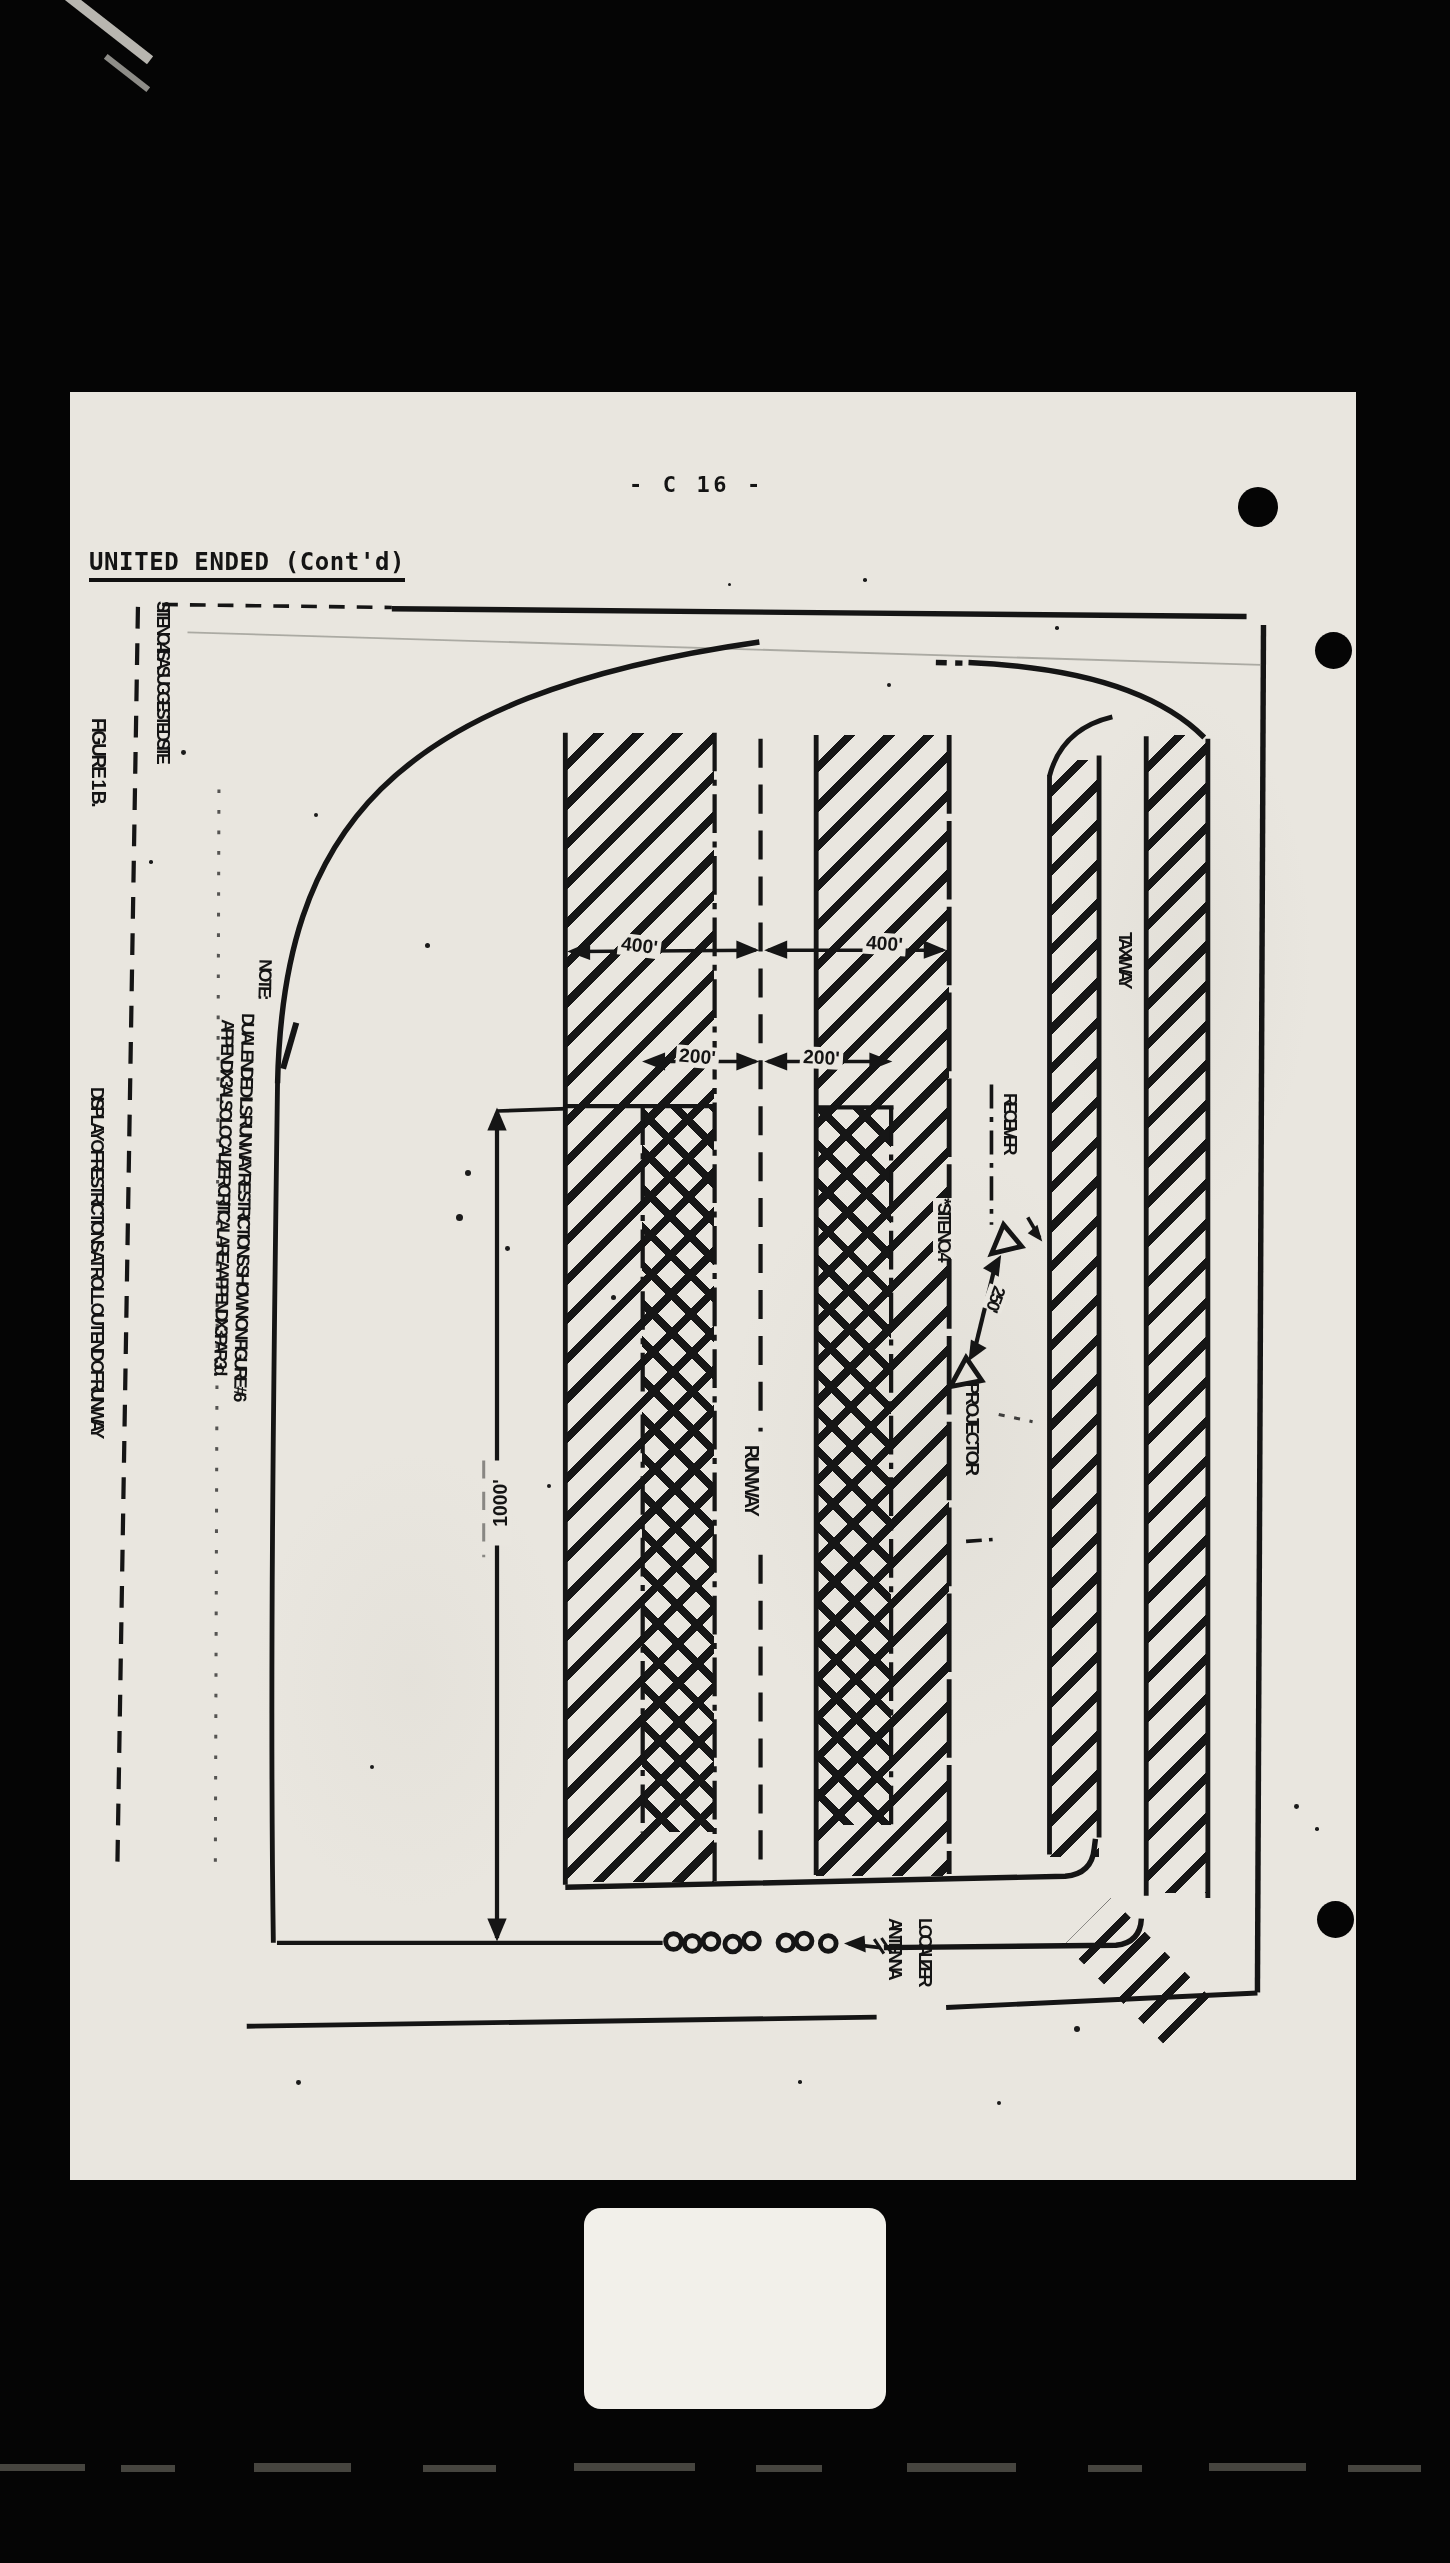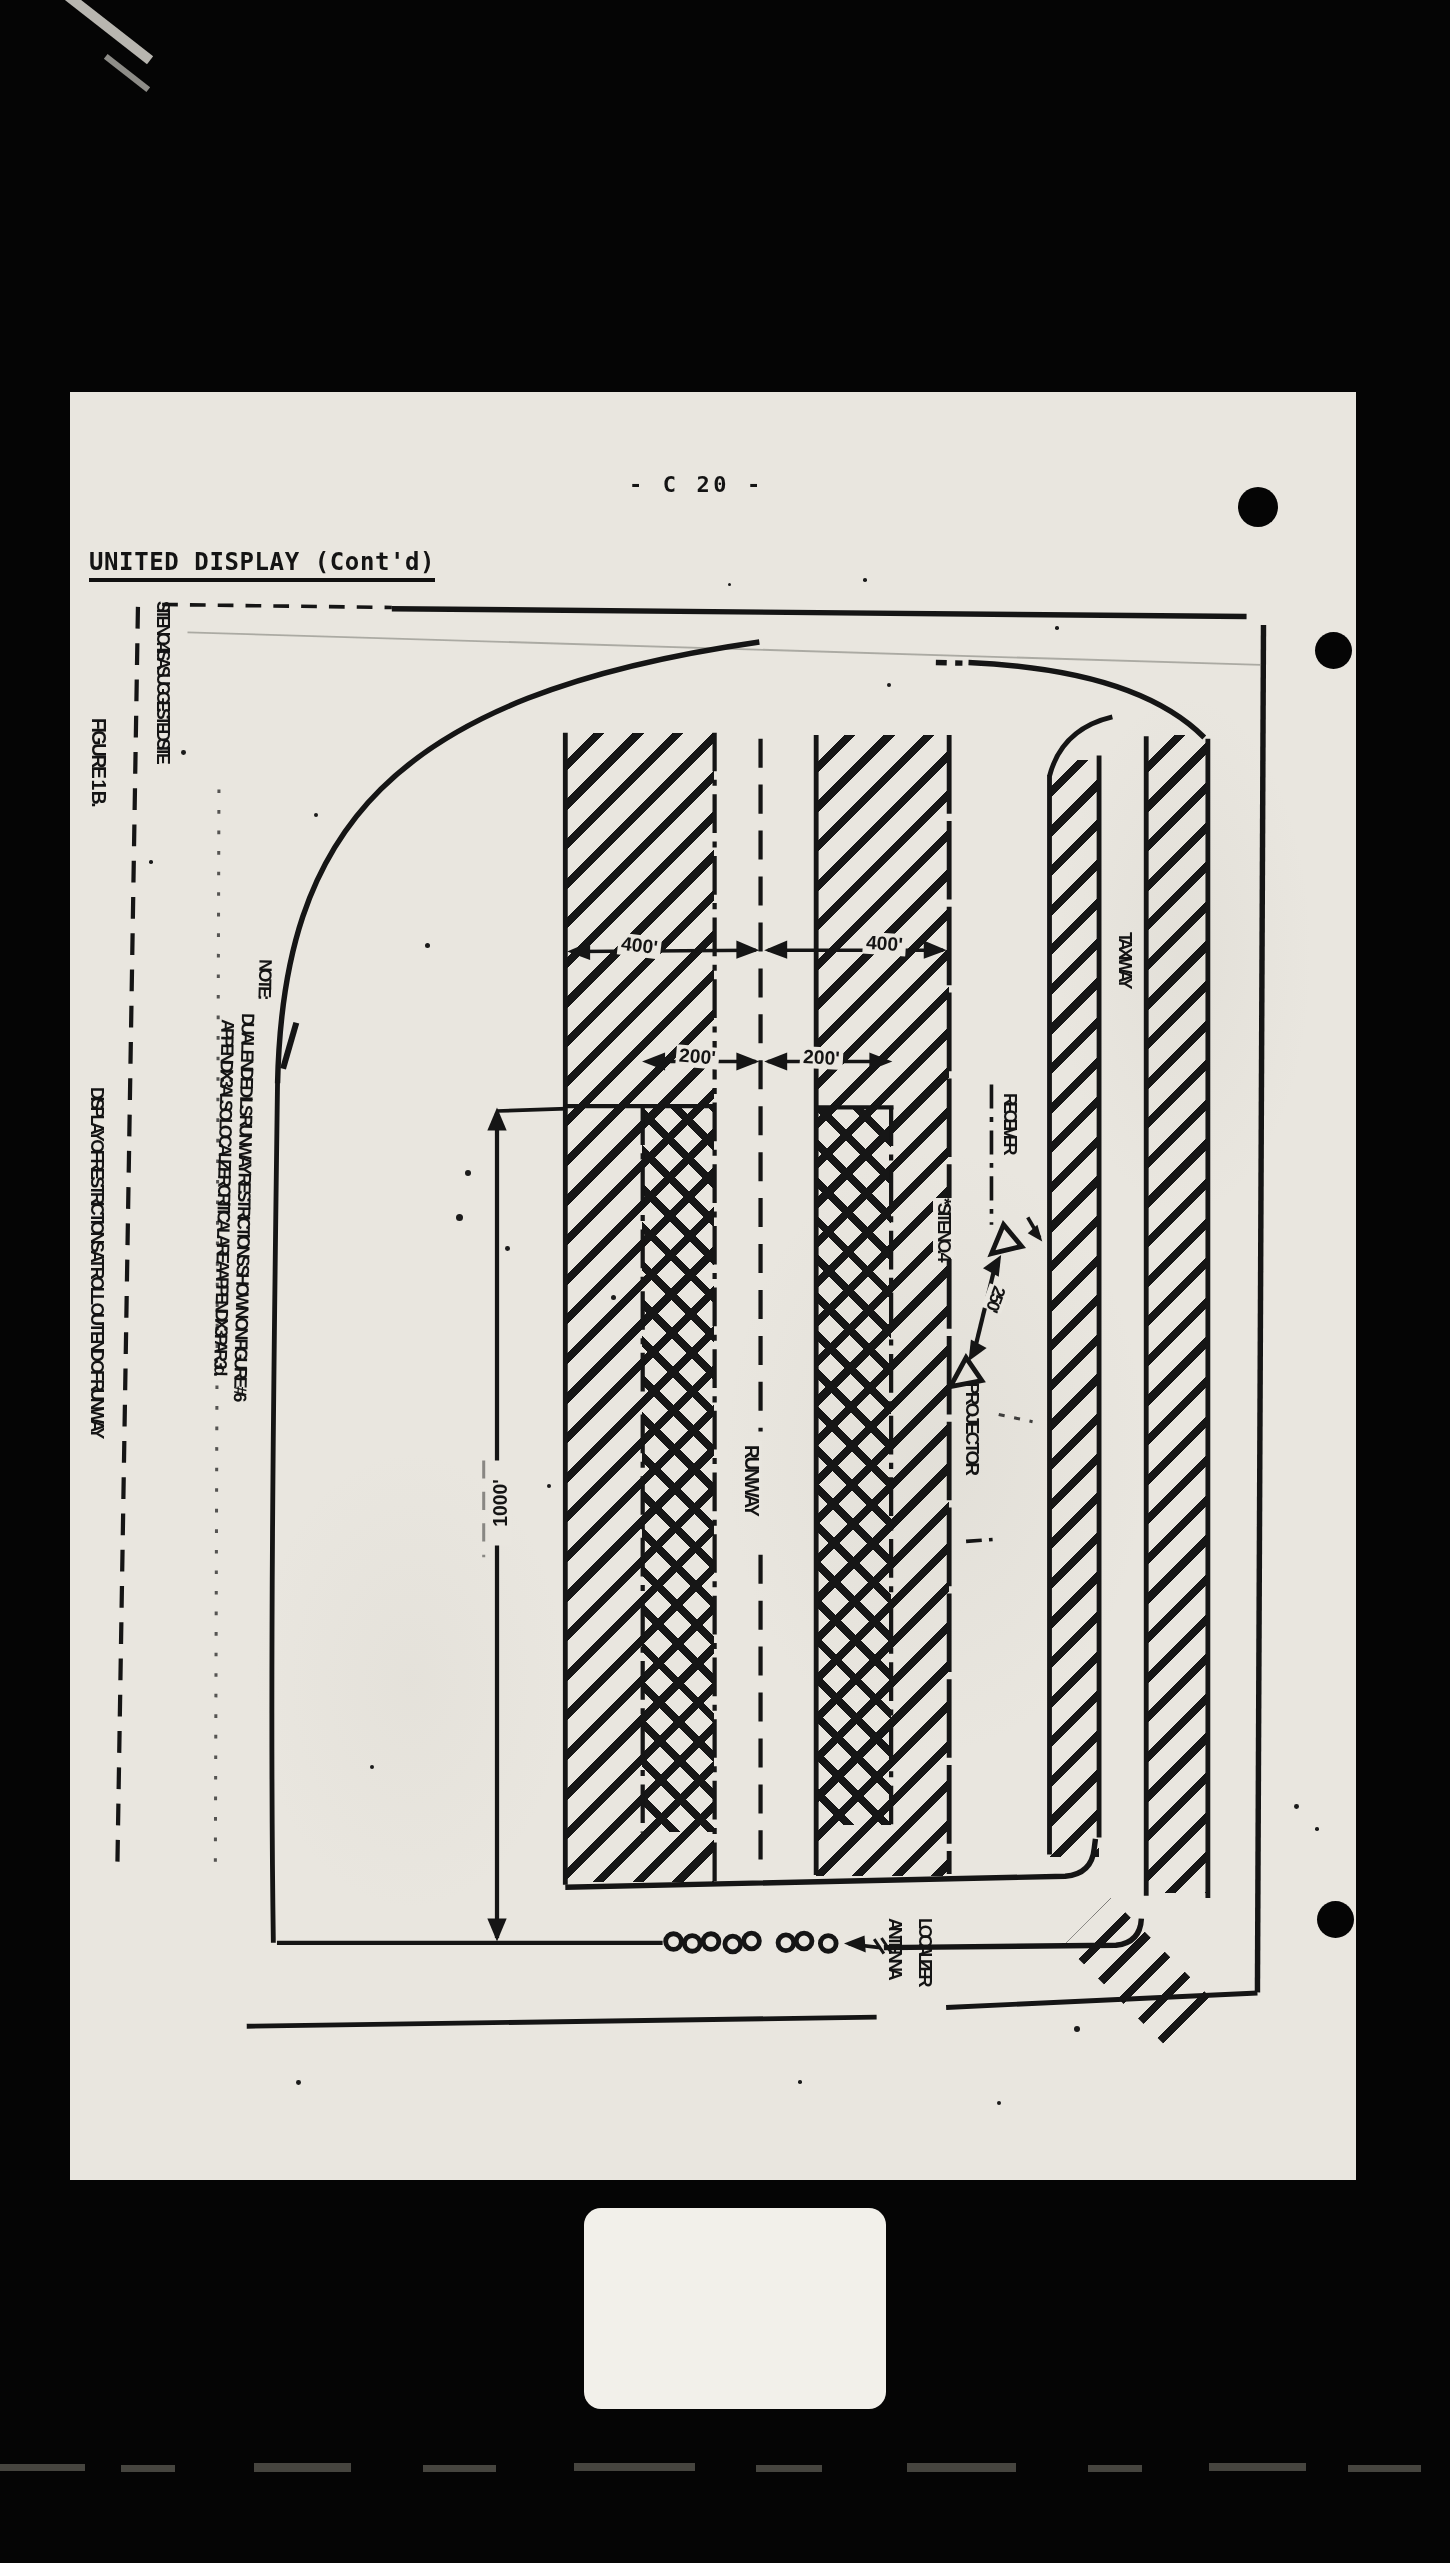--- a/index.html
+++ b/index.html
@@ -130,22 +130,22 @@
       <circle cx="1145" cy="3215" r="13"></circle>
       <circle cx="1176" cy="3212" r="13"></circle>
       <circle cx="1212" cy="3216" r="13"></circle>
       <circle cx="1243" cy="3211" r="13"></circle>
       <circle cx="1300" cy="3214" r="13"></circle>
       <circle cx="1330" cy="3211" r="13"></circle>
       <circle cx="1370" cy="3215" r="13"></circle>
     </g>
   </svg>
 
-  <div class="htext mono" style="left:629px;top:472px;font-size:22px;letter-spacing:3.6px;">- C 20 -</div>
-  <div class="htext mono" style="left:89px;top:548px;font-size:24px;letter-spacing:0.6px;border-bottom:4.2px solid #111;padding-bottom:2.4px;">UNITED DISPLAY (Cont'd)</div>
+  <div class="htext mono" style="left:629px;top:472px;font-size:22px;letter-spacing:3.6px;">- C 16 -</div>
+  <div class="htext mono" style="left:89px;top:548px;font-size:24px;letter-spacing:0.6px;border-bottom:4.2px solid #111;padding-bottom:2.4px;">UNITED ENDED (Cont'd)</div>
 
   <div class="vtext" style="left:87px;top:718px;font-size:19.3px;letter-spacing:-2.4px;">FIGURE 1 B.</div>
   <div class="vtext" style="left:86px;top:1087px;font-size:18px;letter-spacing:-3.6px;">DISPLAY OF RESTRICTIONS AT ROLL OUT END OF RUNWAY</div>
   <div class="vtext" style="left:152px;top:601px;font-size:17.5px;letter-spacing:-4.2px;">SITE NO. 4 IS A SUGGESTED SITE</div>
 
   <div class="vtext" style="left:254px;top:959px;font-size:18px;letter-spacing:-3.6px;transform:rotate(1.2deg);">NOTE:</div>
   <div class="vtext" style="left:233px;top:1013px;font-size:18px;letter-spacing:-3.6px;transform:rotate(1.2deg);">DUAL ENDED ILS RUNWAY RESTRICTIONS SHOWN ON FIGURE #6</div>
   <div class="vtext" style="left:213px;top:1019px;font-size:18px;letter-spacing:-4.2px;transform:rotate(1.2deg);">APPENDIX 3 ALSO LOCALIZER CRITICAL AREA APPENDIX 3 PAR. 3d.</div>
 
   <div class="vtext" style="left:740px;top:1441px;font-size:19.3px;letter-spacing:-2.4px;background:#e9e6df;padding:3.6px 0;">RUNWAY</div>

